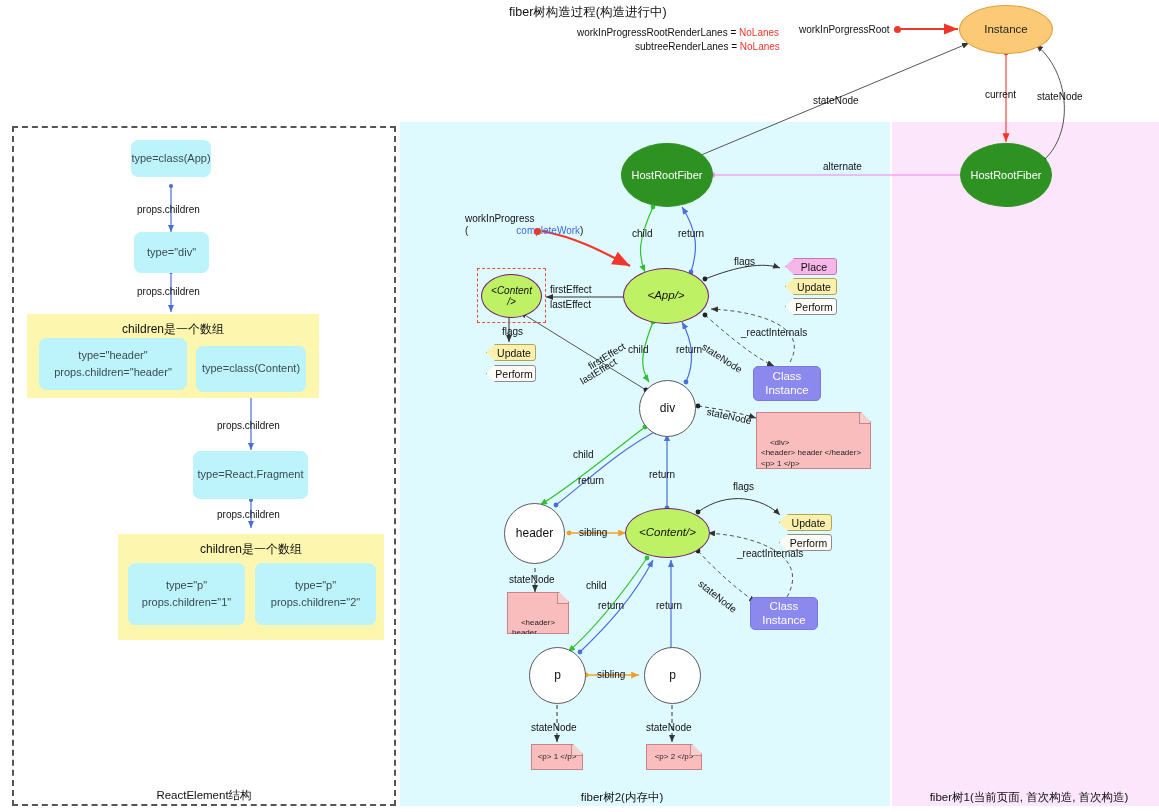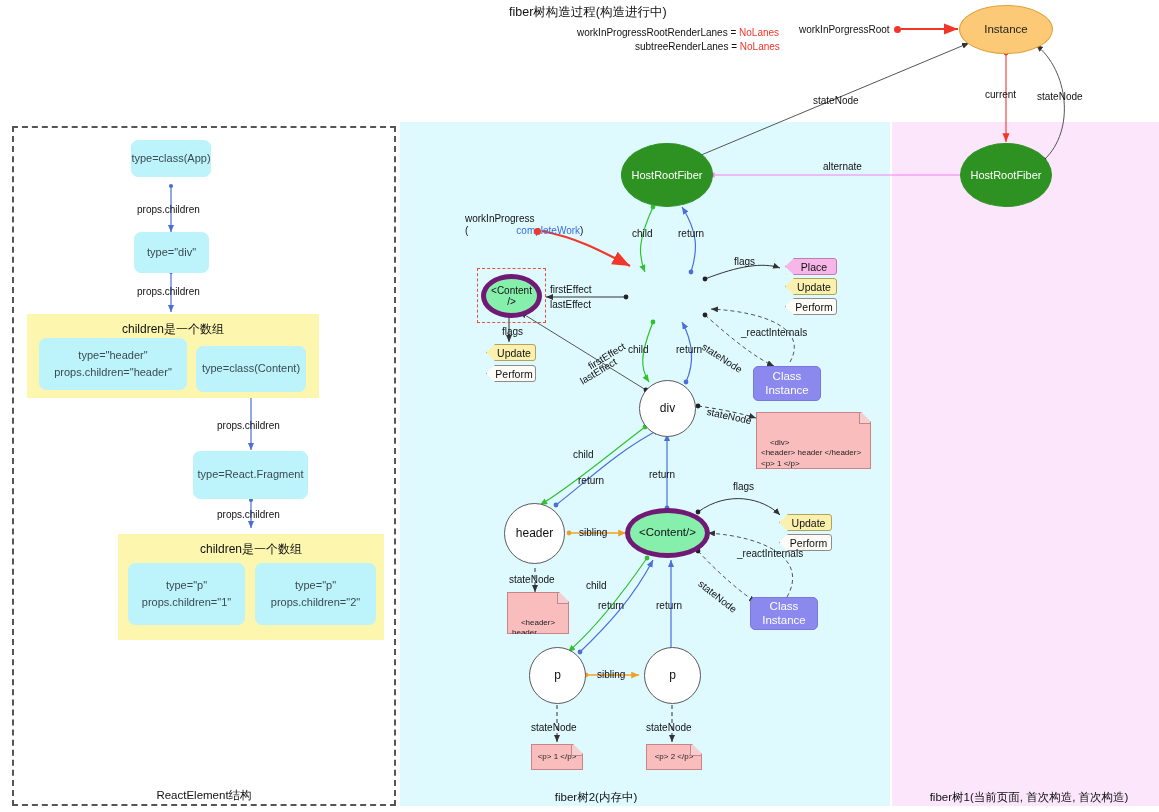--- a/index.html
+++ b/index.html
@@ -25,21 +25,21 @@
          justify-content:center;color:#3b4a52;font-size:11px;line-height:1.55;text-align:center;}
   .arrgroup{position:absolute;box-sizing:border-box;background:#fdf6ae;border:1px solid #fdf6ae;}
   .arrgroup-title{position:absolute;width:100%;text-align:center;font-size:12px;color:#111;top:6px;}
 
   
   .node{position:absolute;box-sizing:border-box;display:flex;align-items:center;
         justify-content:center;text-align:center;line-height:1.15;}
   .ellipse{border-radius:50%;}
   .n-root{background:#fcca76;border:1px solid #e0a03d;color:#222;font-size:11.5px;}
   .n-hostroot{background:#2e9222;border:1px solid #2e9222;color:#fff;font-size:11px;}
-  .n-fiber-y{background:#86efac;border:5px solid #701a75;color:#111;font-size:11.5px;}
+  .n-fiber-y{background:#bef264;border:1px solid #701a75;color:#111;font-size:11.5px;font-style:italic;}
   .n-fiber-w{background:#fff;border:1px solid #5a5a5a;color:#111;font-size:12px;}
   .n-class{background:#8b88ee;border:1px solid #7a77e0;border-radius:5px;color:#fff;
            font-size:11.5px;flex-direction:column;}
 
   
   .tag{position:absolute;box-sizing:border-box;display:flex;align-items:center;
        justify-content:center;font-size:10.5px;color:#111;
        clip-path:polygon(9px 0,100% 0,100% 100%,9px 100%,0 50%);
        border-radius:3px;padding-left:6px;}
   .tag-place{background:#f7b6e8;border:1px solid #c07ab4;}
@@ -249,20 +249,23 @@
   </div>
 
   <div class="node ellipse n-hostroot" style="left:613px;top:143px;width:92px;height:64px;">
     <span>HostRootFiber</span>
   </div>
 
   <div class="node ellipse n-hostroot" style="left:952px;top:143px;width:92px;height:64px;">
     <span>HostRootFiber</span>
   </div>
 
+  <div class="node ellipse n-fiber-y" style="left:615px;top:268px;width:86px;height:56px;">
+    <span>&lt;App/&gt;</span>
+  </div>
 
   <div class="dashbox" style="left:469px;top:268px;width:69px;height:55px;"></div>
   <div class="node ellipse n-fiber-y" style="left:473px;top:274px;width:61px;height:44px;flex-direction:column;font-size:10px;">
     <span>&lt;Content</span>
     <span>/&gt;</span>
   </div>
 
   <div class="node ellipse n-fiber-w" style="left:631px;top:380px;width:57px;height:57px;">
     <span>div</span>
   </div>
@@ -371,16 +374,16 @@
   <div class="lbl" style="left:648px;top:600px;">return</div>
 
   <div class="lbl" style="left:695px;top:578px;transform:rotate(38deg);transform-origin:left top;">stateNode</div>
   <div class="lbl" style="left:729px;top:548px;">_reactInternals</div>
 
   <div class="lbl" style="left:589px;top:669px;">sibling</div>
   <div class="lbl" style="left:523px;top:722px;">stateNode</div>
   <div class="lbl" style="left:638px;top:722px;">stateNode</div>
 
   <div class="panel-caption" style="left:4px;top:788px;width:384px;">ReactElement结构</div>
-  <div class="panel-caption" style="left:392px;top:790px;width:392px;">fiber树2(内存中)</div>
+  <div class="panel-caption" style="left:392px;top:790px;width:392px;padding-left:26px;">fiber树2(内存中)</div>
   <div class="panel-caption" style="left:884px;top:790px;width:274px;">fiber树1(当前页面, 首次构造, 首次构造)</div>
 
 </div>
 
 </body></html>

